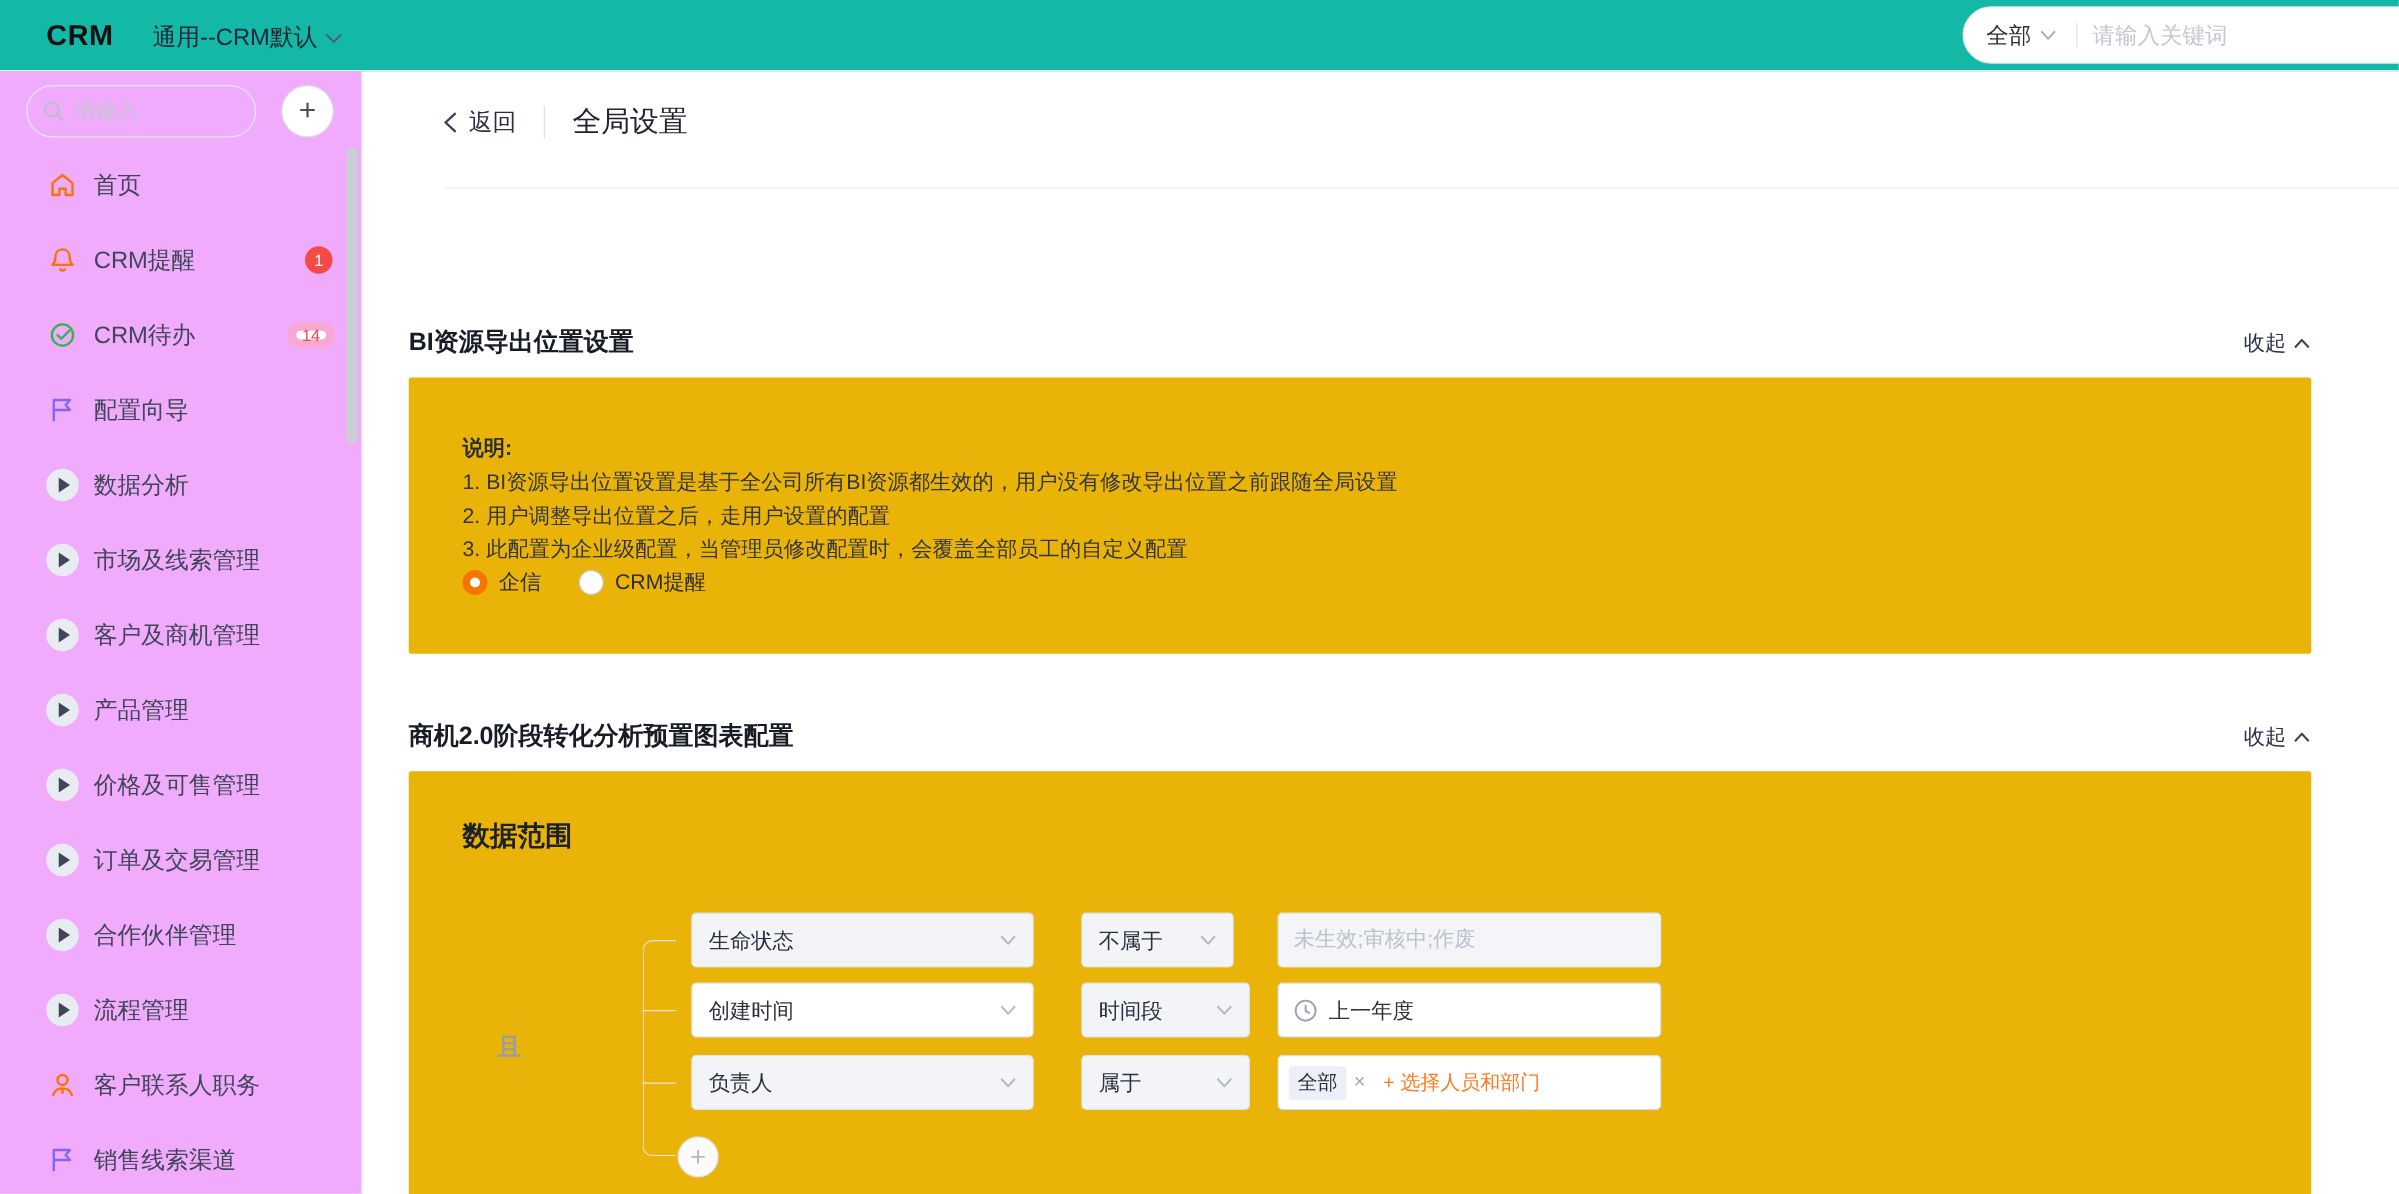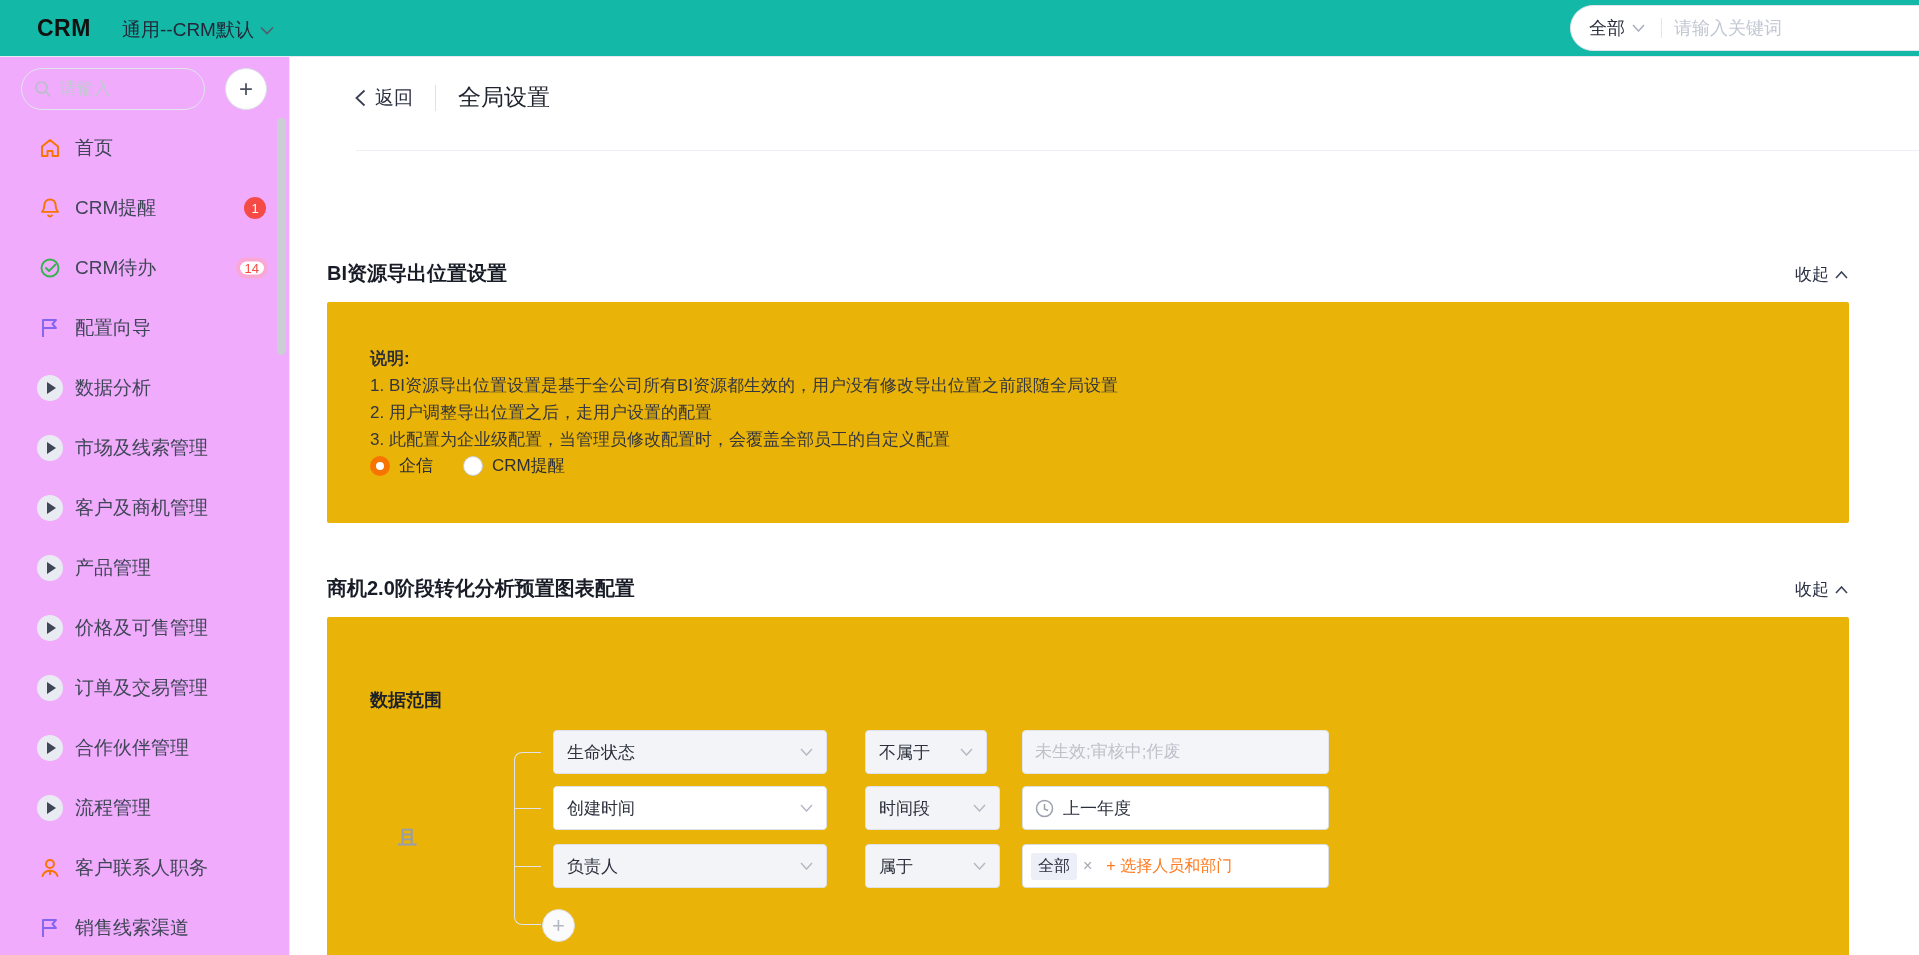--- a/index.html
+++ b/index.html
@@ -30,21 +30,21 @@
     background:#fff; cursor:pointer; font-weight:300; }
   .nav { position:absolute; left:0; top:61px; width:288px; }
   .nav-item { height:60px; display:flex; align-items:center; padding-left:37px; cursor:pointer; position:relative; }
   .nav-item .nicon { width:26px; height:26px; display:flex; align-items:center; justify-content:center; flex:none; }
   .nav-item .nlabel { margin-left:12px; font-size:19px; color:#3f4656; }
   .caret-circle { width:26px; height:26px; border-radius:50%; background:#e9ebf2; display:flex; align-items:center; justify-content:center; }
   .caret-circle .tri { width:0; height:0; border-left:9px solid #3f4656; border-top:6px solid transparent; border-bottom:6px solid transparent; margin-left:3px; }
   .badge-solid { position:absolute; right:22px; top:50%; transform:translateY(-50%); min-width:22px; height:22px;
     background:#f54a45; color:#fff; border-radius:11px; font-size:13px; display:flex; align-items:center; justify-content:center; padding:0 4px; }
   .badge-outline { position:absolute; right:20px; top:50%; transform:translateY(-50%); min-width:32px; height:21px;
-    background:#fff; color:#f54a45; border:4px solid #f9a8d4; border-radius:11px; font-size:13px;
+    background:#fff; color:#f54a45; border:7px solid #f9a8d4; border-radius:11px; font-size:13px;
     display:flex; align-items:center; justify-content:center; padding:0 5px;margin-left:48px; }
   .side-scrollbar { position:absolute; left:277px; top:61px; width:9px; height:237px; background:#ccced6; border-radius:5px; }
 
   
   .main { position:absolute; left:290px; top:57px; width:1629px; height:898px; background:#fff; }
   .page-head { position:absolute; left:65px; top:25px; display:flex; align-items:center; }
   .back { display:flex; align-items:center; gap:9px; font-size:19px; color:#2b3040; cursor:pointer; }
   .head-sep { width:1px; height:26px; background:#dfe2e9; margin:0 22px; }
   .page-title { font-size:23px; color:#20242e; font-weight:500; }
   .head-divider { position:absolute; left:66px; top:93px; right:0; height:1px; background:#eeeff4; }
@@ -54,21 +54,21 @@
   .panel { position:absolute; left:37px; width:1522px; background:#eab308; border-radius:2px; }
 
   .note-title { position:absolute; left:43px; top:45px; font-size:17px; font-weight:bold; color:#2c2f38; }
   .note-line { position:absolute; left:43px; font-size:17px; color:#33363f; }
 
   .radio-row { position:absolute; left:43px; top:152px; display:flex; align-items:center; gap:30px; }
   .radio-opt { display:flex; align-items:center; gap:9px; cursor:pointer; font-size:17px; color:#2c2f38; }
   .radio-on { width:20px; height:20px; border-radius:50%; border:6px solid #f77400; background:#fff; }
   .radio-off { width:20px; height:20px; border-radius:50%; border:1px solid #c8ccd4; background:#fff; }
 
-  .group-label { position:absolute; left:43px; top:37px; font-size:18px; font-weight:bold; color:#1d212b;margin-top:34px; }
+  .group-label { position:absolute; left:43px; top:37px; font-size:22px; font-weight:bold; color:#1d212b; }
 
   .sel { position:absolute; height:44px; border:1px solid #dfe2e8; border-radius:4px; background:#f3f4f7;
     display:flex; align-items:center; justify-content:space-between; padding:0 13px; font-size:17px; color:#2b303c; cursor:pointer; }
   .sel.white { background:#fff; }
   .valbox { position:absolute; height:44px; border-radius:4px; display:flex; align-items:center; padding:0 12px; font-size:17px; }
   .valbox.ghost { border:1px solid #e3e5eb; background:#f4f5f8; }
   .valbox.ghost input { border:none; outline:none; background:transparent; font-size:17px; width:100%; }
   .valbox.ghost input::placeholder { color:#bcc1ca; }
   .valbox.live { border:1px solid #d9dde4; background:#fff; color:#2b303c; gap:9px; }
   .tagbox { position:absolute; height:44px; border:1px solid #d9dde4; border-radius:4px; background:#fff;

